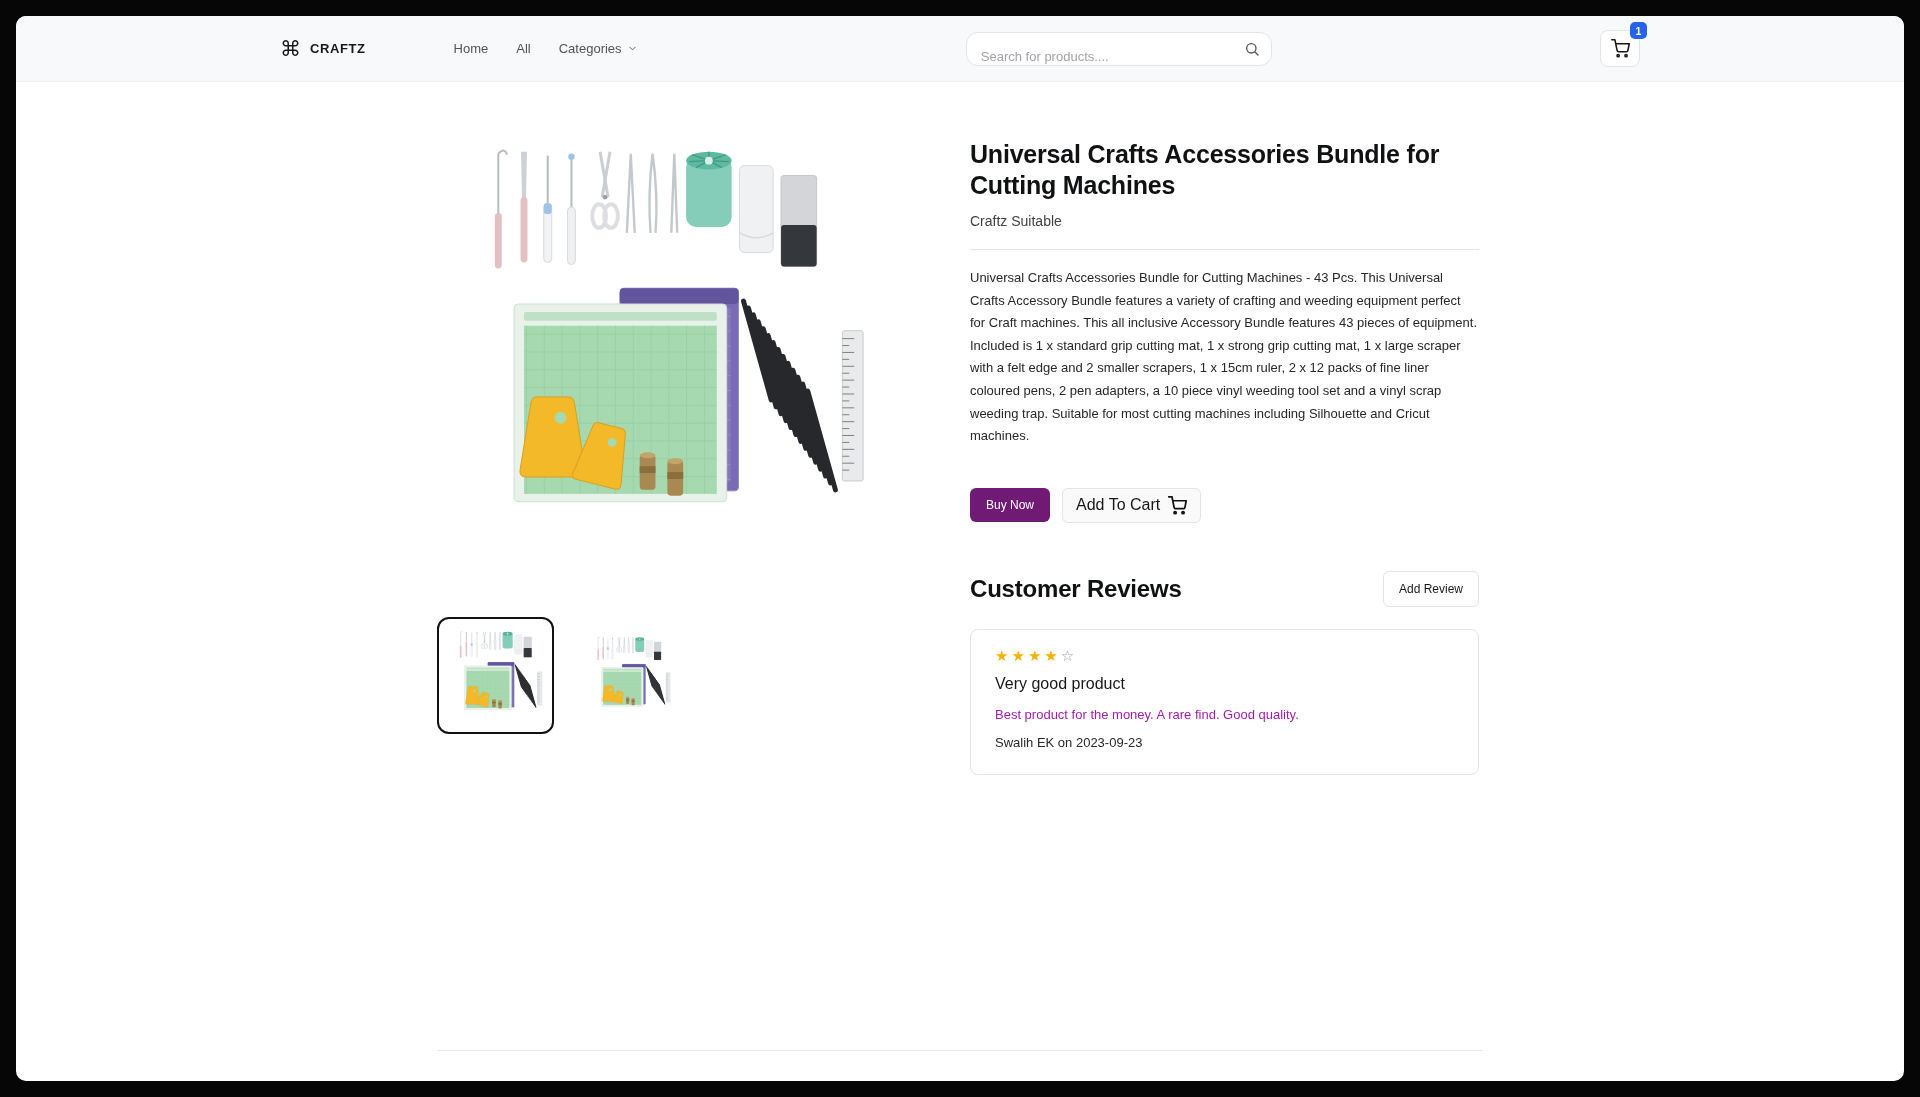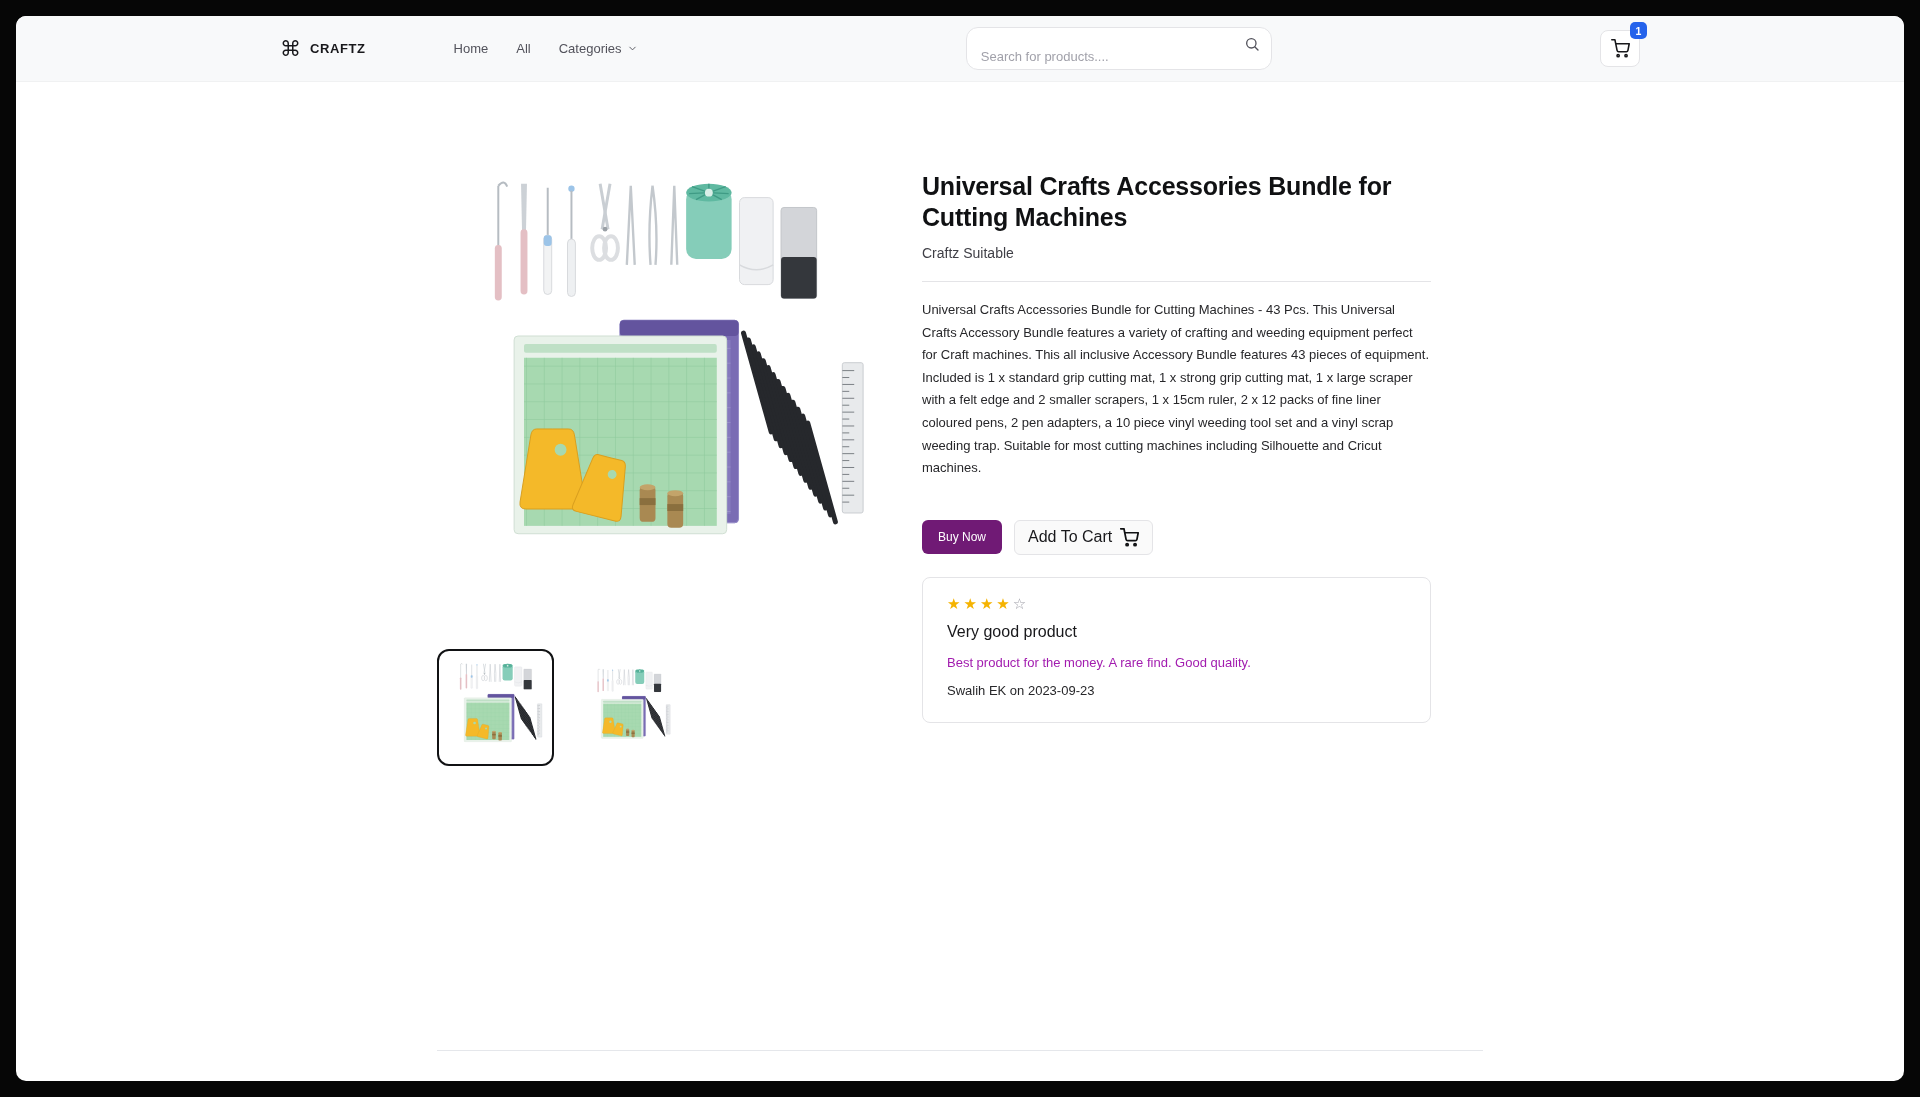--- a/index.html
+++ b/index.html
@@ -35,21 +35,21 @@
   .brand-name { font-size:13px; font-weight:700; letter-spacing:.6px; color:#18181b; }
   nav { display:flex; align-items:center; gap:28px; margin-left:88px; }
   nav a { font-size:13px; color:#52525b; text-decoration:none; font-weight:500; display:flex; align-items:center; gap:5px; cursor:pointer; }
   .chev { width:11px; height:11px; stroke:#52525b; fill:none; stroke-width:2; stroke-linecap:round; stroke-linejoin:round; }
 
   .search-wrap { flex:1; display:flex; justify-content:center; }
   .search {
     position:relative; width:306px;
   }
   .search input {
-    width:100%; height:43px;
+    width:100%; height:34px;
     border:1px solid #e4e4e7; border-radius:12px;
     background:#fff; padding:16px 38px 0 14px;
     font-size:13px; color:#18181b; outline:none;
     font-family:"Liberation Sans", sans-serif;
   }
   .search input::placeholder { color:#a1a1aa; }
   .search-icon { position:absolute; right:12px; top:9px; width:16px; height:16px; stroke:#52525b; fill:none; stroke-width:2; stroke-linecap:round; cursor:pointer; }
 
   .cart-btn {
     position:relative; width:40px; height:37px;
@@ -59,22 +59,22 @@
   .cart-icn { width:19px; height:19px; stroke:#18181b; fill:none; stroke-width:2; stroke-linecap:round; stroke-linejoin:round; }
   .cart-badge {
     position:absolute; top:-9px; right:-8px;
     min-width:17px; height:17px; padding:0 4px;
     background:#2563eb; color:#fff; font-size:10.5px; font-weight:600;
     border-radius:5px; display:flex; align-items:center; justify-content:center;
   }
 
   
   main {
-    width:1046px; margin:87px auto 0;
-    display:grid; grid-template-columns:435px 509px; column-gap:50px;
+    width:1046px; margin:55px auto 0;
+    display:grid; grid-template-columns:435px 509px; column-gap:98px;
   }
   .main-image { width:435px; height:422px; }
   .main-image svg { width:100%; height:100%; display:block; }
   .thumbs { margin-top:58px; display:flex; align-items:center; gap:26px; }
   .thumb {
     background:#fff; border:none; padding:6px; border-radius:8px; cursor:pointer;
     display:flex; align-items:center; justify-content:center;
   }
   .thumb svg { display:block; }
   .thumb.selected { border:2px solid #111214; border-radius:12px; padding:8px; }
@@ -326,20 +326,24 @@
           <button class="btn-atc">
             <span>Add To Cart</span>
             <svg class="atc-icn" viewBox="0 0 24 24">
               <circle cx="9" cy="21" r="1.4"></circle>
                 <circle cx="19" cy="21" r="1.4"></circle>
               <path d="M1 1h4l2.68 13.39a2 2 0 0 0 2 1.61h9.72a2 2 0 0 0 2-1.61L23 6H6"></path>
             </svg>
           </button>
         </div>
 
+        <div class="reviews-head">
+          <h2>Customer Reviews</h2>
+          <button class="btn-add-review">Add Review</button>
+        </div>
 
         <div class="review-card">
           <div class="stars"><span class="star filled">★</span><span class="star filled">★</span><span class="star filled">★</span><span class="star filled">★</span><span class="star empty">☆</span></div>
           <div class="review-title">Very good product</div>
           <div class="review-body">Best product for the money. A rare find. Good quality.</div>
           <div class="review-meta">Swalih EK on 2023-09-23</div>
         </div>
       </div>
     </main>
 

